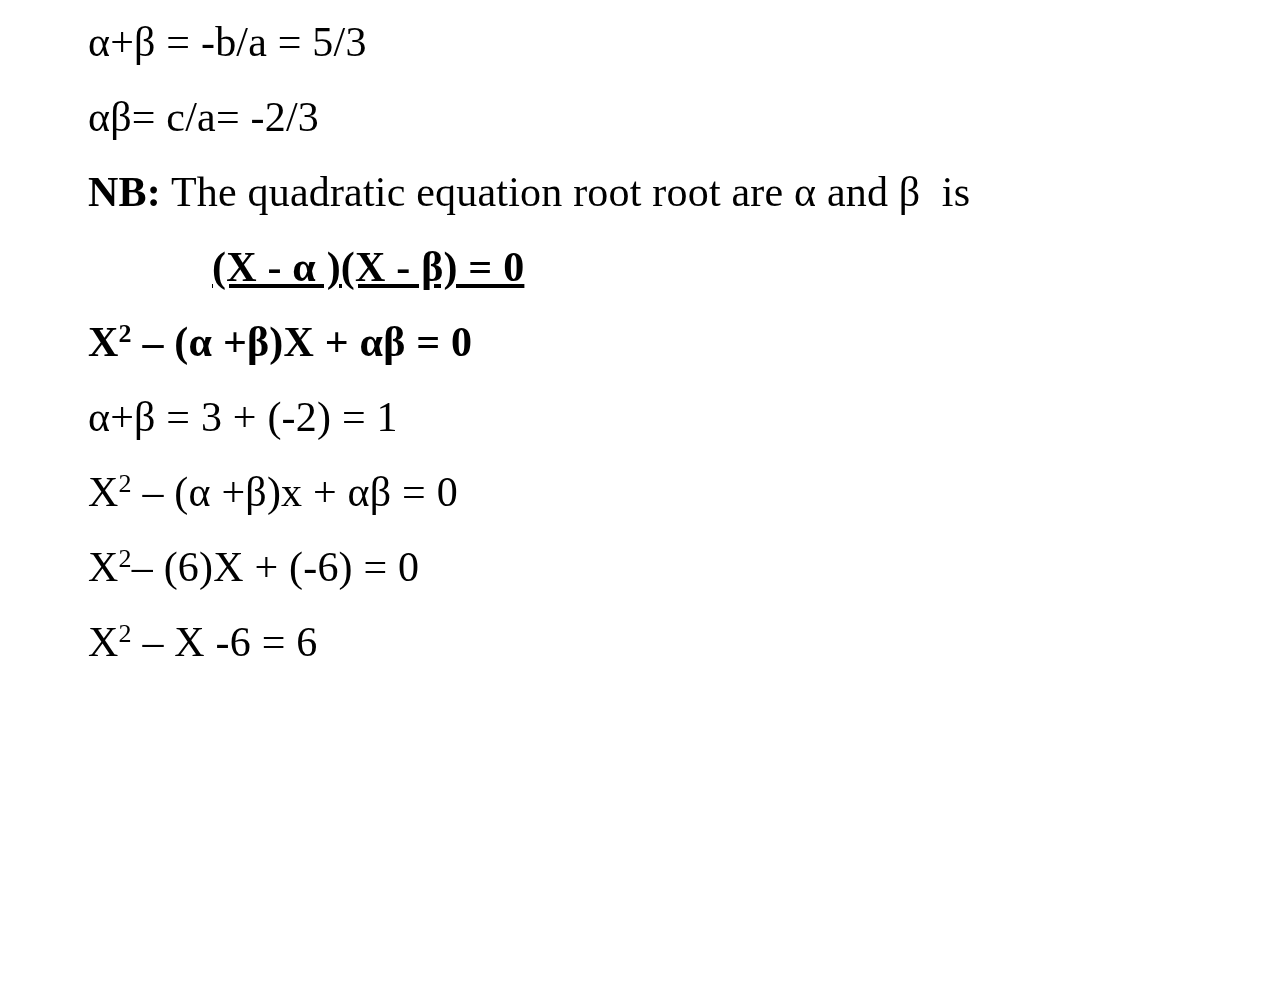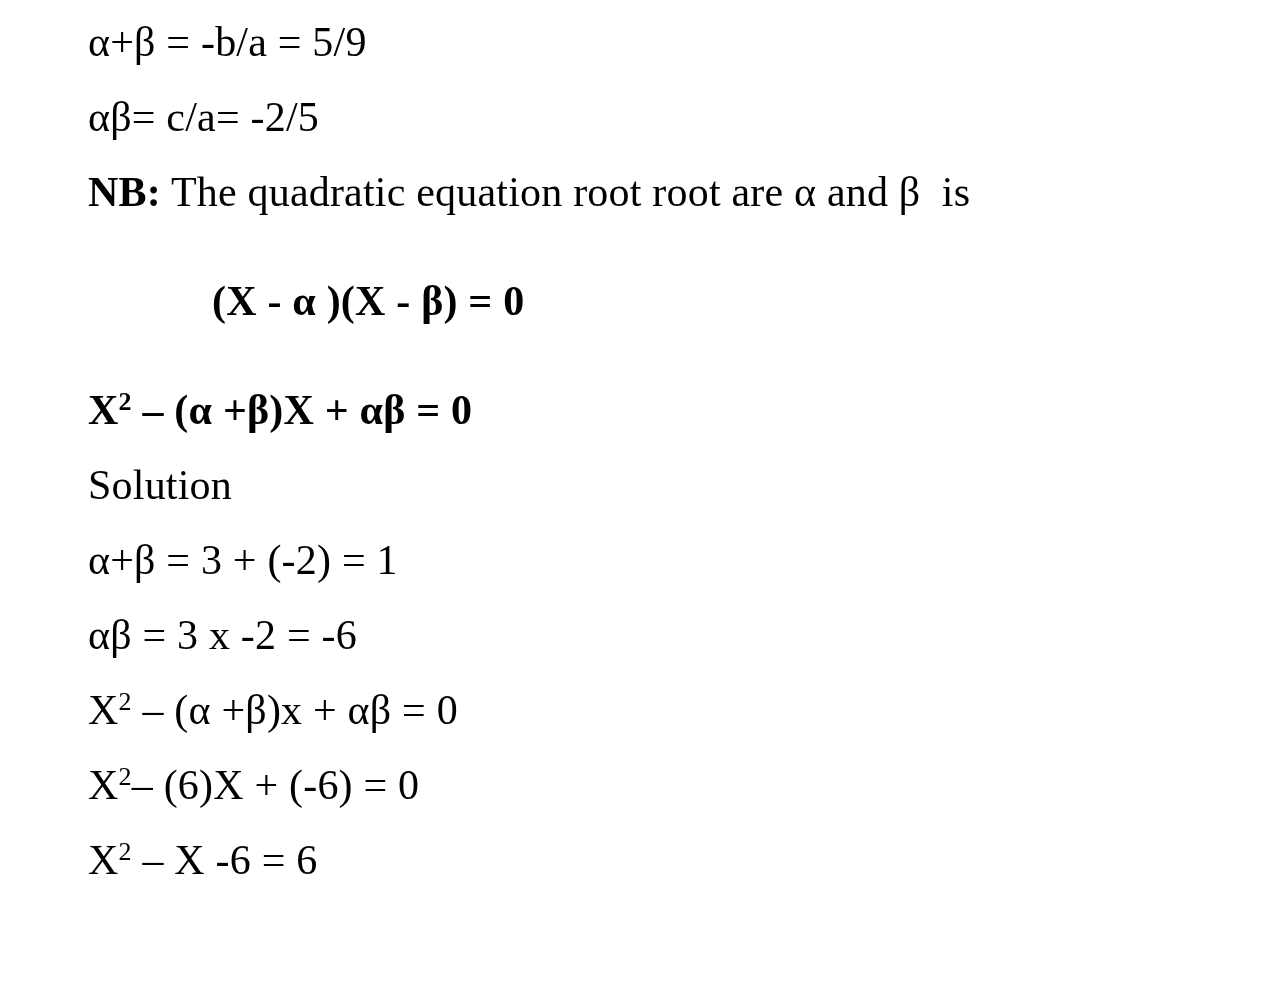--- a/index.html
+++ b/index.html
@@ -21,41 +21,39 @@
     padding: 5px 40px 0 88px;
   }
   .line {
     font-size: 42px;
     line-height: 75px;
     white-space: pre-wrap;
     letter-spacing: 0.2px;
   }
   .line.bold, .seg.bold {
     font-weight: bold;
-    margin-top: 34px;
   }
   .line.indent {
     padding-left: 124px;
+    text-decoration: underline;
   }
   sup.seg {
     font-size: 0.62em;
     line-height: 0;
     vertical-align: 14px;
   }
 </style>
 </head>
 <body>
 
 <div class="page">
   <div id="doc-body">
-      <div class="line"><span class="seg">α+β = -b/a = 5/9</span></div>
-      <div class="line"><span class="seg">αβ= c/a= -2/5</span></div>
+      <div class="line"><span class="seg">α+β = -b/a = 5/3</span></div>
+      <div class="line"><span class="seg">αβ= c/a= -2/3</span></div>
       <div class="line"><span class="seg bold">NB:</span><span class="seg"> The quadratic equation root root are α and β  is</span></div>
       <div class="line bold indent"><span class="seg">(X - α )(X - β) = 0</span></div>
       <div class="line bold"><span class="seg">X</span><sup class="seg">2</sup><span class="seg"> – (α +β)X + αβ = 0</span></div>
-      <div class="line"><span class="seg">Solution</span></div>
       <div class="line"><span class="seg">α+β = 3 + (-2) = 1</span></div>
-      <div class="line"><span class="seg">αβ = 3 x -2 = -6</span></div>
       <div class="line"><span class="seg">X</span><sup class="seg">2</sup><span class="seg"> – (α +β)x + αβ = 0</span></div>
       <div class="line"><span class="seg">X</span><sup class="seg">2</sup><span class="seg">– (6)X + (-6) = 0</span></div>
       <div class="line"><span class="seg">X</span><sup class="seg">2</sup><span class="seg"> – X -6 = 6</span></div>
     </div>
 </div>
 
 </body></html>

